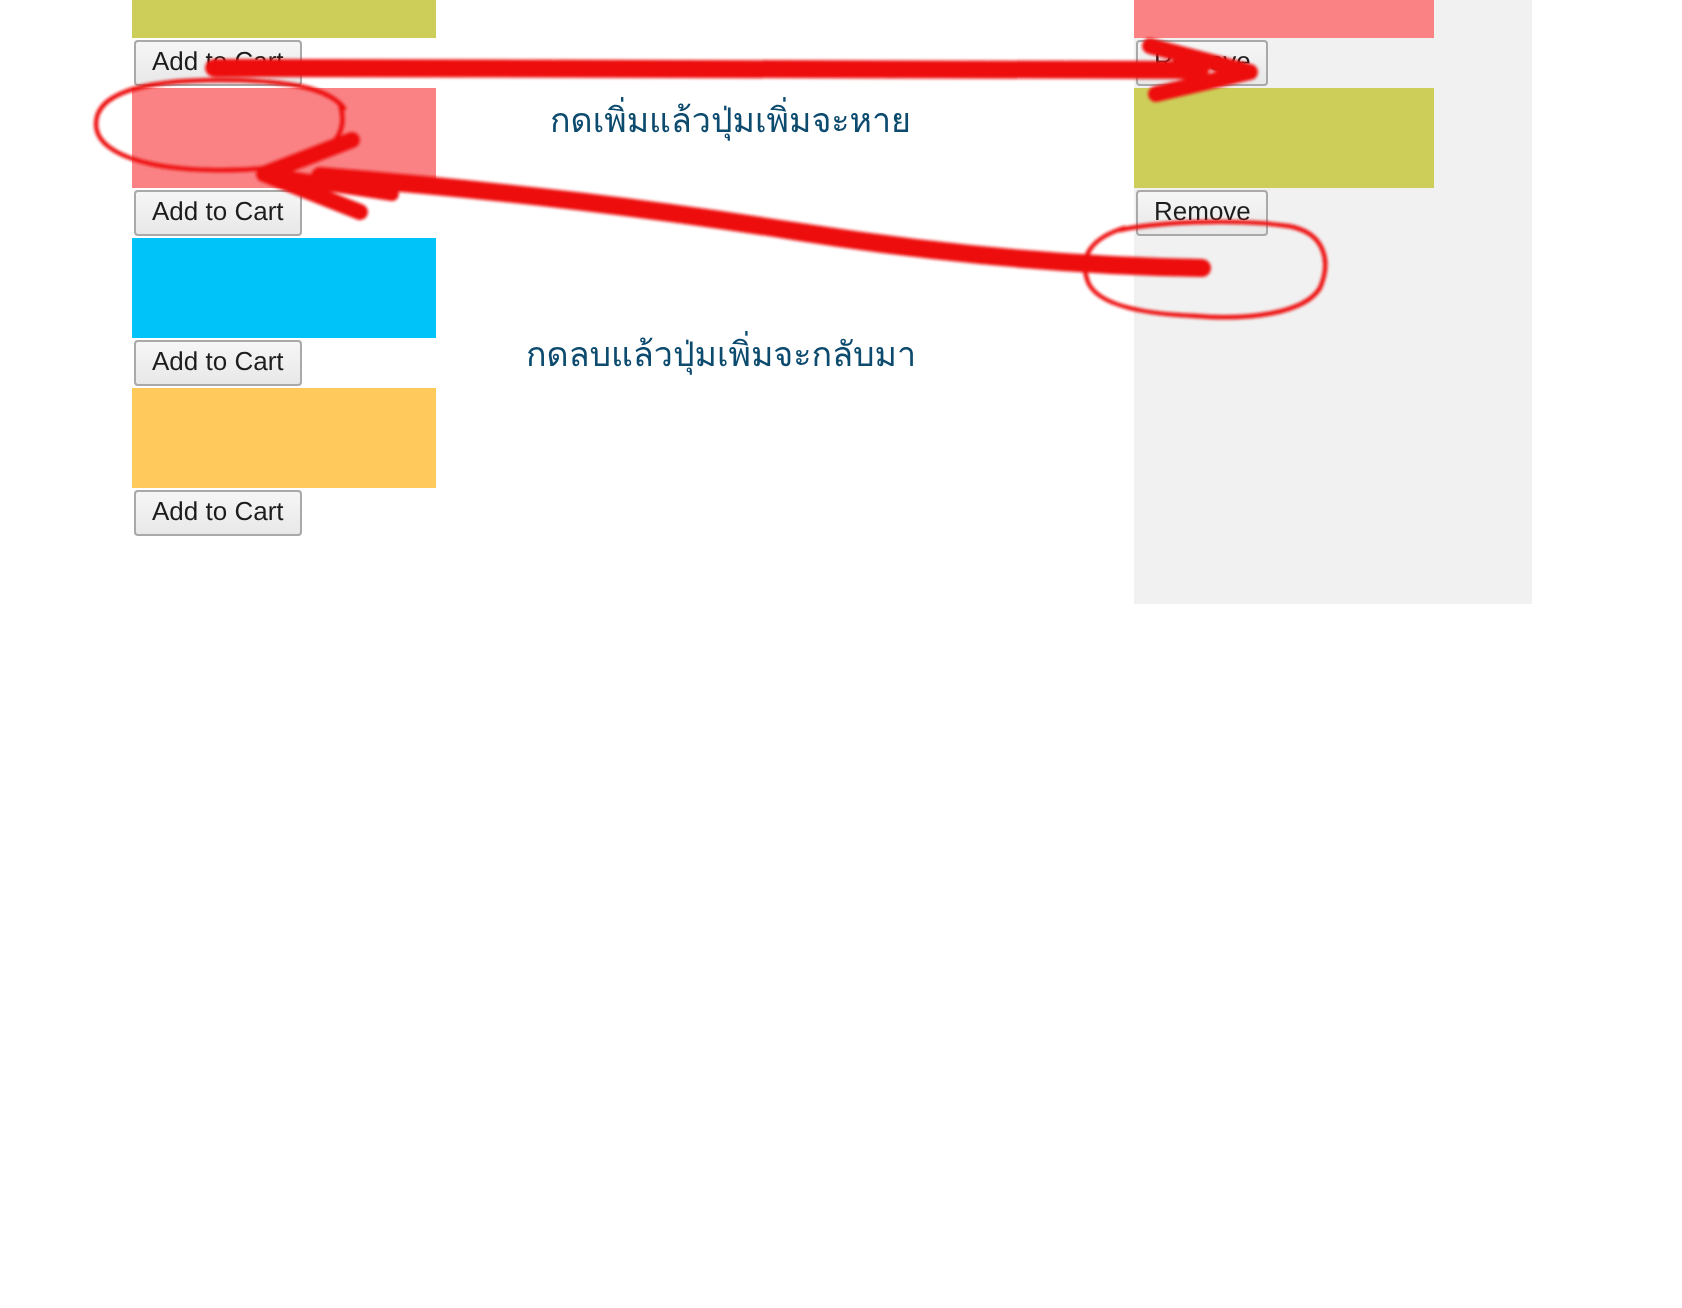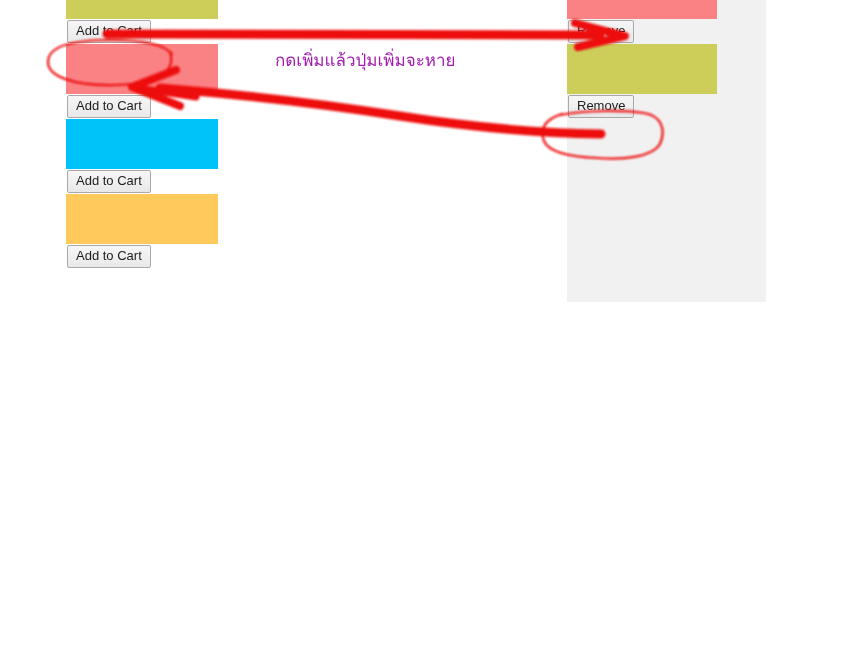--- a/index.html
+++ b/index.html
@@ -82,21 +82,21 @@
     width: 150px;
     height: 50px;
   }
 
   
   .caption {
     position: absolute;
     font-family: Liberation Sans, sans-serif;
     font-size: 17px;
     line-height: 22px;
-    color: #a21caf;
+    color: #0c4a6e;
     white-space: nowrap;
   }
   #caption-add    { left: 275px; top: 50px; }
   #caption-remove { left: 263px; top: 167px; }
 
   
   #annotations {
     position: absolute;
     left: 0;
     top: 0;
@@ -151,20 +151,21 @@
       </div>
 
       <div class="cart-row">
         <button class="btn">Remove</button>
       </div>
 
     </div>
   </div>
 
   <div class="caption" id="caption-add">กดเพิ่มแล้วปุ่มเพิ่มจะหาย</div>
+  <div class="caption" id="caption-remove">กดลบแล้วปุ่มเพิ่มจะกลับมา</div>
 
   <svg id="annotations" viewBox="0 0 841 654" width="841" height="654">
     <defs>
       <filter id="inkblur" x="-30%" y="-30%" width="160%" height="160%">
         <feGaussianBlur stdDeviation="0.85"></feGaussianBlur>
       </filter>
     </defs>
 
     <g filter="url(#inkblur)" fill="none" stroke="#ee1111" stroke-linecap="round" stroke-linejoin="round">
 

